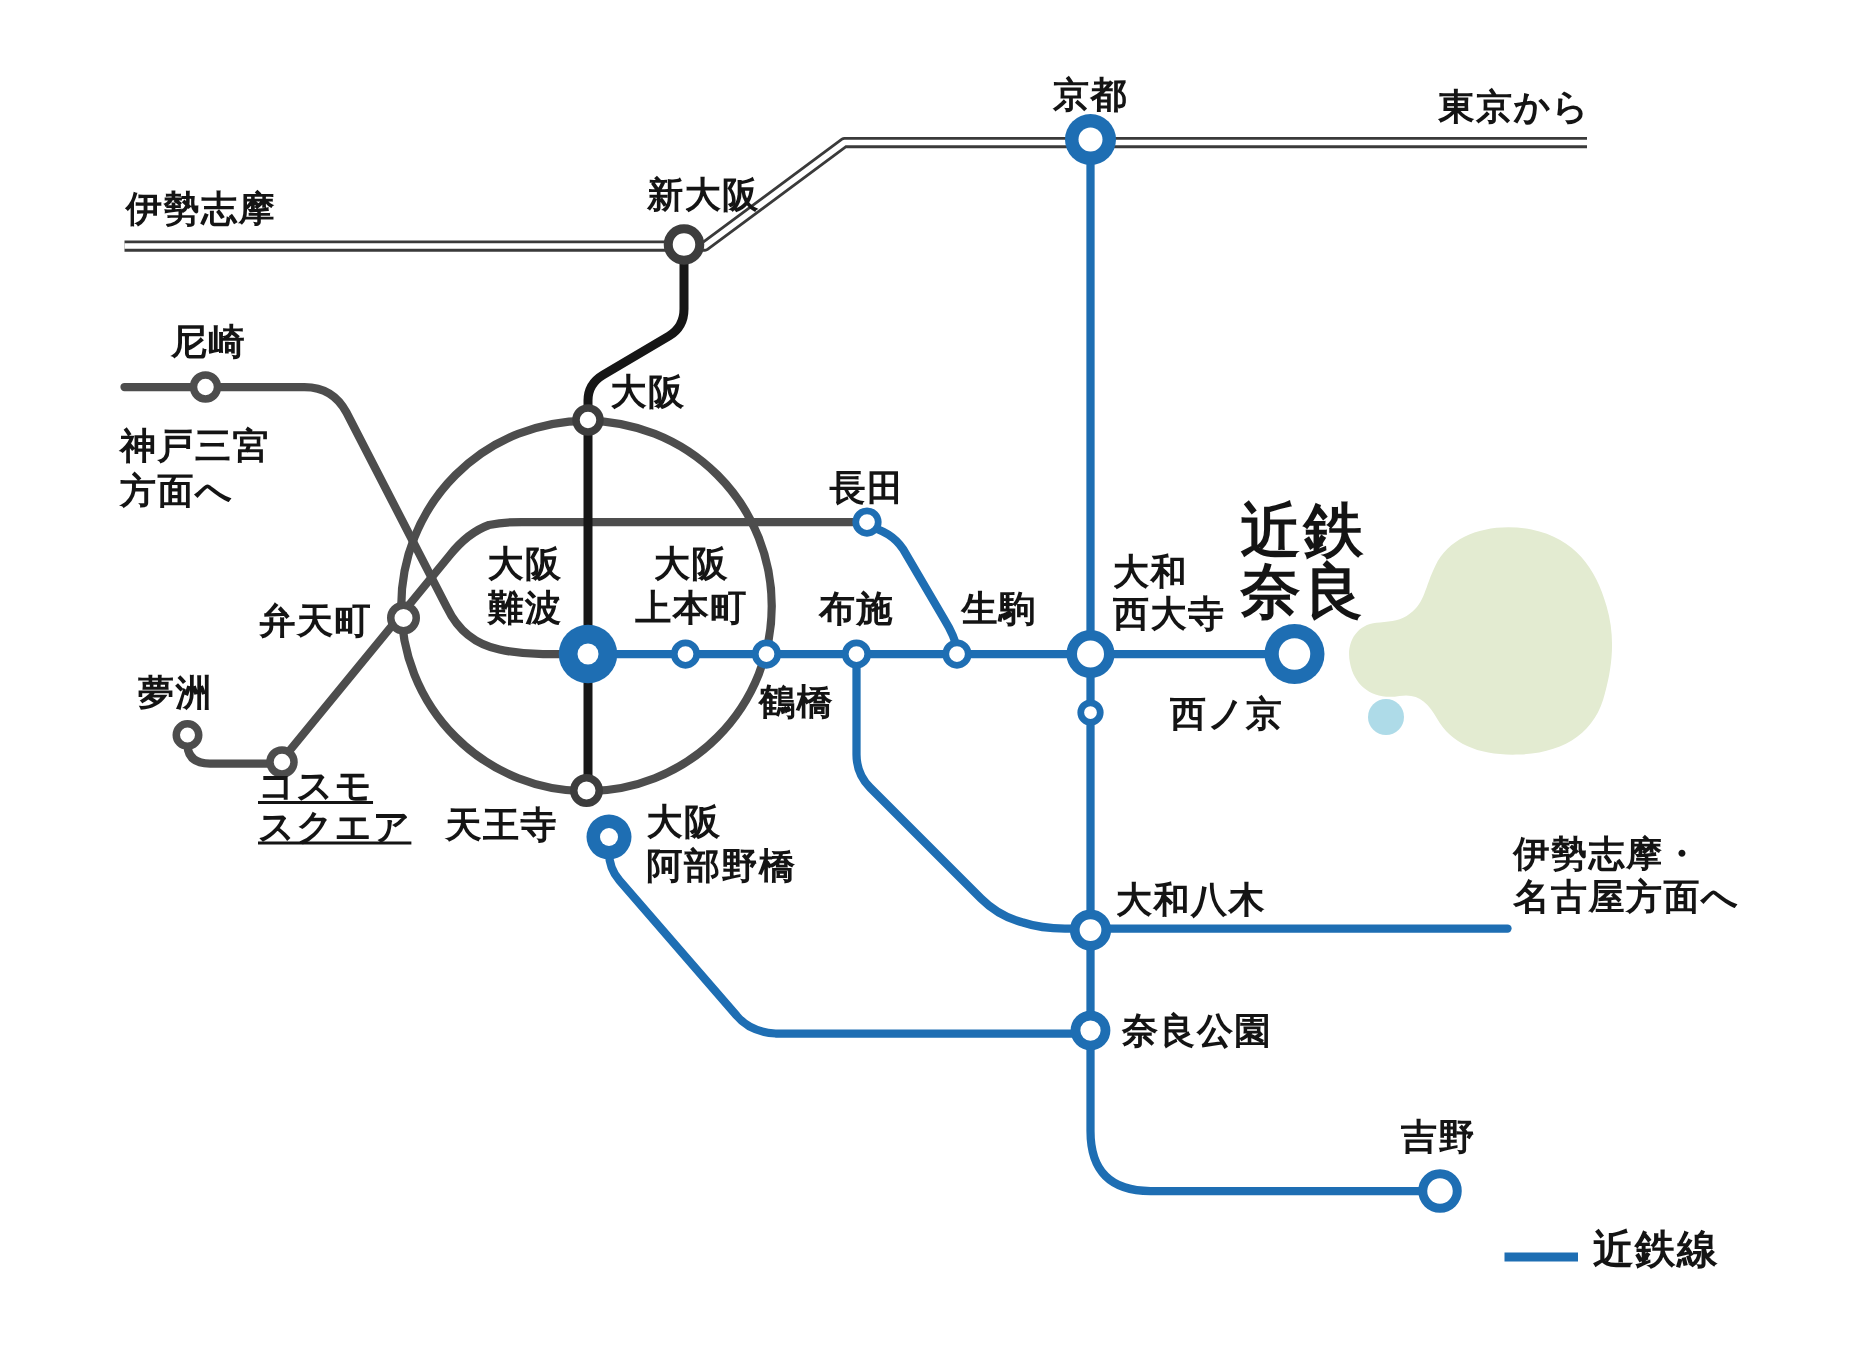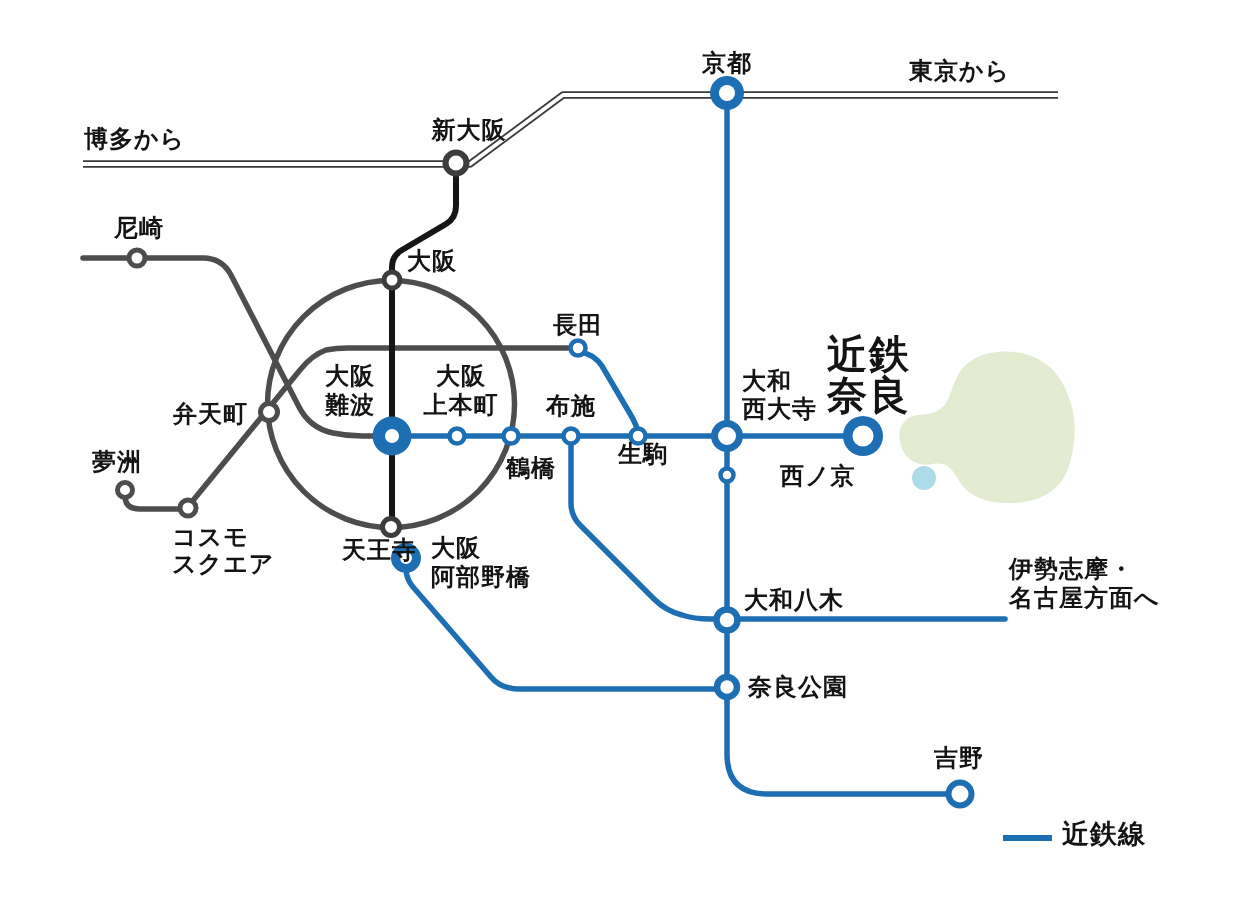--- a/index.html
+++ b/index.html
@@ -88,42 +88,44 @@
     <circle cx="727" cy="475" r="6.5" fill="#fff" stroke="#1e6eb3" stroke-width="4.5"></circle>
     <circle cx="727" cy="436" r="12.5" fill="#fff" stroke="#1e6eb3" stroke-width="7"></circle>
     <circle cx="727" cy="620" r="10.5" fill="#fff" stroke="#1e6eb3" stroke-width="6.5"></circle>
     <circle cx="727" cy="687" r="10" fill="#fff" stroke="#1e6eb3" stroke-width="6.5"></circle>
     <circle cx="960" cy="794" r="11.5" fill="#fff" stroke="#1e6eb3" stroke-width="6"></circle>
 
     <path d="M 1003 838 H 1052" fill="none" stroke="#1e6eb3" stroke-width="6"></path>
   </svg>
 
   <div class="lbl ctr" style="left:727px;top:49px;">京都</div>
-  <div class="lbl" style="left:909px;top:57px;">東京から</div>
-  <div class="lbl" style="left:84px;top:125px;">博多から</div>
+  <div class="lbl" style="left:959px;top:57px;">東京から</div>
+  <div class="lbl" style="left:84px;top:125px;">伊勢志摩</div>
   <div class="lbl ctr" style="left:430px;top:116px;margin-left:39px;">新大阪</div>
   <div class="lbl ctr" style="left:139px;top:214px;">尼崎</div>
+  <div class="lbl" style="left:80px;top:282px;line-height:30px;">神戸三宮
+方面へ</div>
   <div class="lbl" style="left:407px;top:247px;">大阪</div>
   <div class="lbl ctr" style="left:578px;top:311px;">長田</div>
   <div class="lbl ctr" style="left:350px;top:362px;">大阪
 難波</div>
   <div class="lbl ctr" style="left:461px;top:362px;">大阪
 上本町</div>
   <div class="lbl ctr" style="left:571px;top:392px;">布施</div>
-  <div class="lbl ctr" style="left:643px;top:392px;margin-top:48px;">生駒</div>
+  <div class="lbl ctr" style="left:666px;top:392px;">生駒</div>
   <div class="lbl" style="left:506px;top:454px;">鶴橋</div>
   <div class="lbl" style="left:742px;top:367px;line-height:28px;">大和
 西大寺</div>
   <div class="lbl big" style="left:827px;top:334px;">近鉄
 奈良</div>
   <div class="lbl" style="left:173px;top:400px;">弁天町</div>
   <div class="lbl" style="left:92px;top:448px;">夢洲</div>
-  <div class="lbl" style="left:172px;top:524px;line-height:27px;">コスモ
+  <div class="lbl" style="left:172px;top:511px;line-height:27px;text-decoration:underline;">コスモ
 スクエア</div>
-  <div class="lbl" style="left:297px;top:536px;margin-left:45px;">天王寺</div>
+  <div class="lbl" style="left:297px;top:536px;">天王寺</div>
   <div class="lbl" style="left:431px;top:534px;">大阪
 阿部野橋</div>
   <div class="lbl" style="left:740px;top:462px;margin-left:40px;">西ノ京</div>
   <div class="lbl" style="left:744px;top:586px;">大和八木</div>
   <div class="lbl" style="left:1009px;top:555px;">伊勢志摩・
 名古屋方面へ</div>
   <div class="lbl" style="left:748px;top:673px;">奈良公園</div>
   <div class="lbl" style="left:934px;top:744px;">吉野</div>
   <div class="lbl legend-text" style="left:1062px;top:819px;">近鉄線</div>
 

